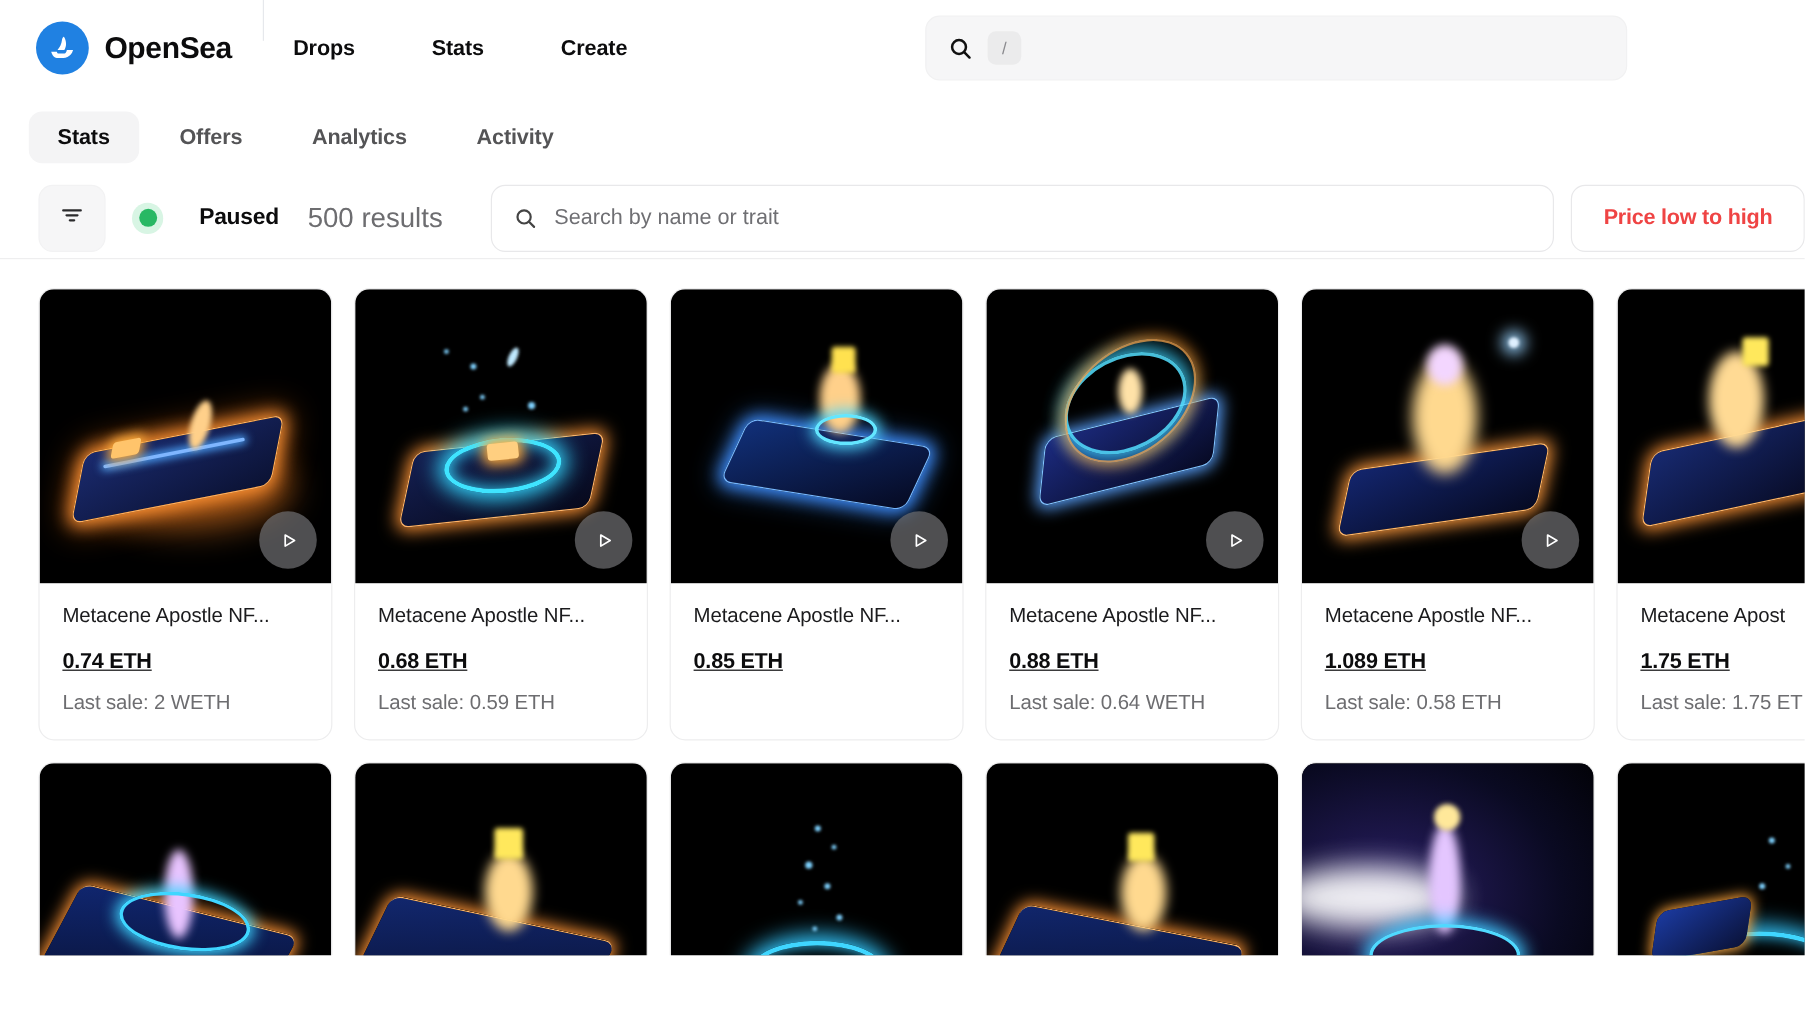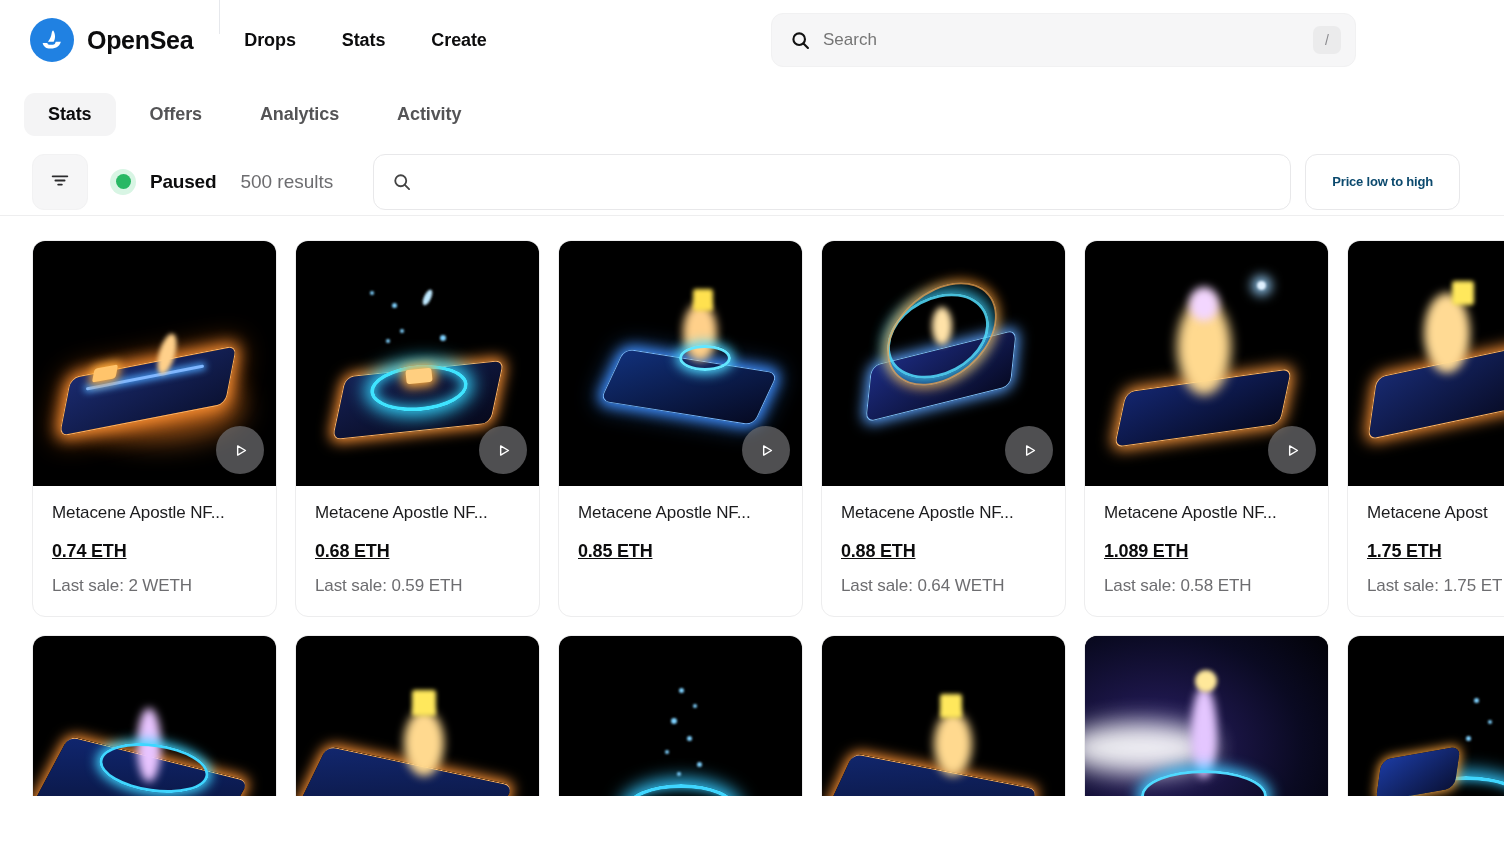--- a/index.html
+++ b/index.html
@@ -43,21 +43,21 @@
   }
   .nav-divider {
     width: 1px;
     height: 34px;
     background: #e6e8ec;
     margin: 0 24px 0 26px;
   }
   .nav-links {
     display: flex;
     align-items: center;
-    gap: 46px;
+    gap: 64px;
   }
   .nav-link {
     font-size: 18px;
     font-weight: 600;
     color: #0c0c0d;
     cursor: pointer;
     letter-spacing: -0.1px;
     white-space: nowrap;
   }
   .nav-search-wrap {
@@ -138,21 +138,21 @@
     border-radius: 12px;
     background: #f6f6f7;
     border: 1px solid #f2f2f3;
     display: flex; align-items: center; justify-content: center;
     cursor: pointer;
     flex: none;
   }
   .status-chip {
     display: flex;
     align-items: center;
-    gap: 14px;
+    gap: 30px;
     margin-left: 22px;
     flex: none;
   }
   .status-dot-wrap {
     width: 26px; height: 26px;
     border-radius: 50%;
     background: #d8f5e4;
     display: flex; align-items: center; justify-content: center;
     flex: none;
   }
@@ -161,21 +161,21 @@
     border-radius: 50%;
     background: #28b864;
   }
   .status-label {
     font-size: 19px;
     font-weight: 700;
     color: #0c0c0d;
     letter-spacing: -0.2px;
   }
   .results-count {
-    font-size: 19px;
+    font-size: 23px;
     color: #6d6d70;
     margin-left: 24px;
     white-space: nowrap;
   }
   .trait-search {
     margin-left: 40px;
     flex: 1;
     max-width: 918px;
     height: 56px;
     border: 1px solid #e8e8ea;
@@ -202,23 +202,23 @@
     border-radius: 12px;
     display: flex;
     align-items: center;
     padding: 0 26px;
     background: #fff;
     cursor: pointer;
     flex: none;
     white-space: nowrap;
   }
   .sort-label {
-    font-size: 13px;
+    font-size: 18px;
     font-weight: 600;
-    color: #0c4a6e;
+    color: #ef4444;
     letter-spacing: -0.2px;
   }
 
   
   .grid-scroll {
     padding: 24px 0 0 32px;
     height: 580px;
     overflow: hidden;
   }
   .grid {
@@ -316,21 +316,20 @@
   </nav>
 
   <div class="nav-search-wrap">
     <div class="nav-search">
       <span class="sicon">
         <svg width="21" height="21" viewBox="0 0 24 24" fill="none" stroke="#111" stroke-width="2.4" stroke-linecap="round">
           <circle cx="10.5" cy="10.5" r="6.6"></circle>
             <line x1="15.4" y1="15.4" x2="20.5" y2="20.5"></line>
         </svg>
       </span>
-      <input class="nav-search-input" type="text" placeholder="Search" style="">
       <span class="slash-key">/</span>
     </div>
   </div>
 </div>
 
 <div class="tabs">
   <div class="tab active">Stats</div>
   <div class="tab">Offers</div>
   <div class="tab">Analytics</div>
   <div class="tab">Activity</div>
@@ -357,20 +356,21 @@
 
   <div class="results-count">500 results</div>
 
   <div class="trait-search">
     <span class="sicon">
       <svg width="20" height="20" viewBox="0 0 24 24" fill="none" stroke="#444" stroke-width="2.2" stroke-linecap="round">
         <circle cx="10.5" cy="10.5" r="6.6"></circle>
           <line x1="15.4" y1="15.4" x2="20.5" y2="20.5"></line>
       </svg>
     </span>
+    <input class="trait-search-input" type="text" placeholder="Search by name or trait" style="">
   </div>
 
   <div class="sort-select">
     <span class="sort-label">Price low to high</span>
   </div>
 </div>
 
 <div class="grid-scroll">
   <div class="grid">
 

